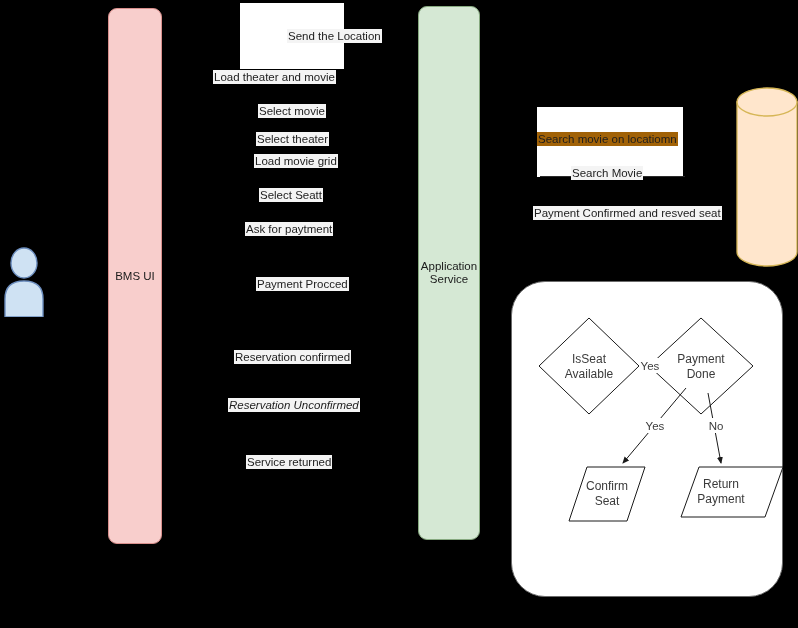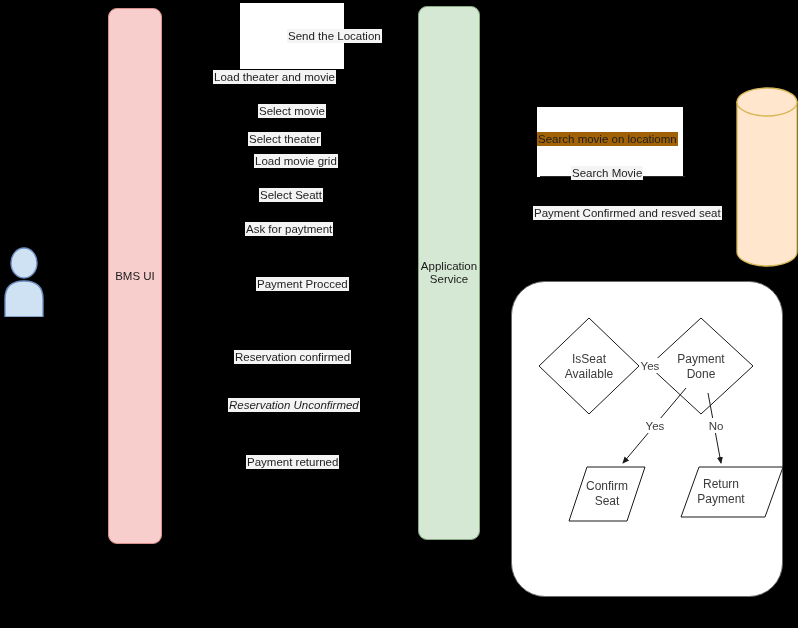--- a/index.html
+++ b/index.html
@@ -144,28 +144,28 @@
   </div>
 
   <div class="note-box" style="left:240px; top:3px; width:104px; height:66px;"></div>
   <div class="note-box" style="left:537px; top:107px; width:146px; height:70px;"></div>
 
   <div class="hr-line" style="left:540px; top:176px; width:145px;"></div>
 
   <div class="msg" style="left:243px; top:29px;margin-left:44px;">Send the Location</div>
   <div class="msg" style="left:213px; top:70px;">Load theater and movie</div>
   <div class="msg" style="left:258px; top:104px;">Select movie</div>
-  <div class="msg" style="left:248px; top:132px;">Select theater</div>
+  <div class="msg" style="left:256px; top:132px;">Select theater</div>
   <div class="msg" style="left:254px; top:154px;">Load movie grid</div>
   <div class="msg" style="left:259px; top:188px;">Select Seatt</div>
   <div class="msg" style="left:245px; top:222px;">Ask for paytment</div>
   <div class="msg" style="left:256px; top:277px;">Payment Procced</div>
   <div class="msg" style="left:234px; top:350px;">Reservation confirmed</div>
   <div class="msg" style="left:228px; top:398px;font-style:italic;">Reservation Unconfirmed</div>
-  <div class="msg" style="left:246px; top:455px;">Payment returned</div>
+  <div class="msg" style="left:246px; top:455px;">Service returned</div>
 
   <div class="msg" style="left:537px; top:132px; background:#a16207;">Search movie on locatiomn</div>
   <div class="msg" style="left:571px; top:166px;">Search Movie</div>
   <div class="msg" style="left:533px; top:206px;">Payment Confirmed and resved seat</div>
 
   <div class="flow-panel"></div>
 
   <svg class="flow-svg" viewBox="0 0 272 316">
     <defs>
       <marker id="arrowhead" markerWidth="8" markerHeight="8" refX="6" refY="3" orient="auto">

